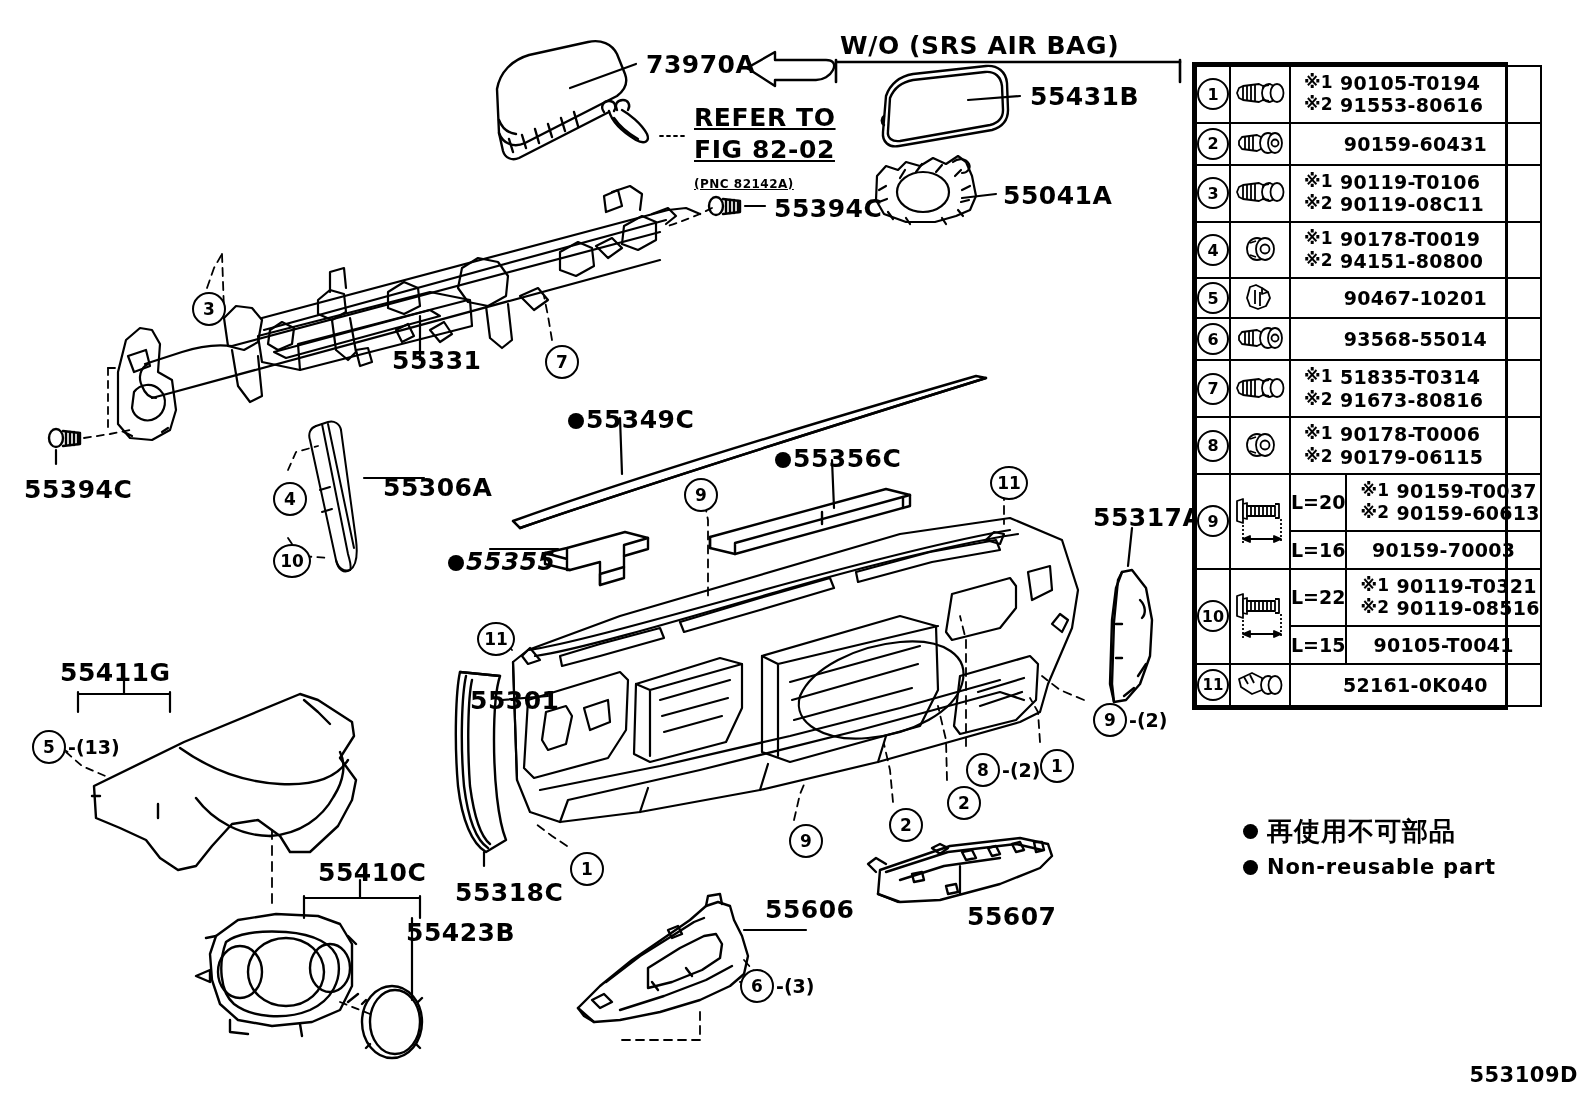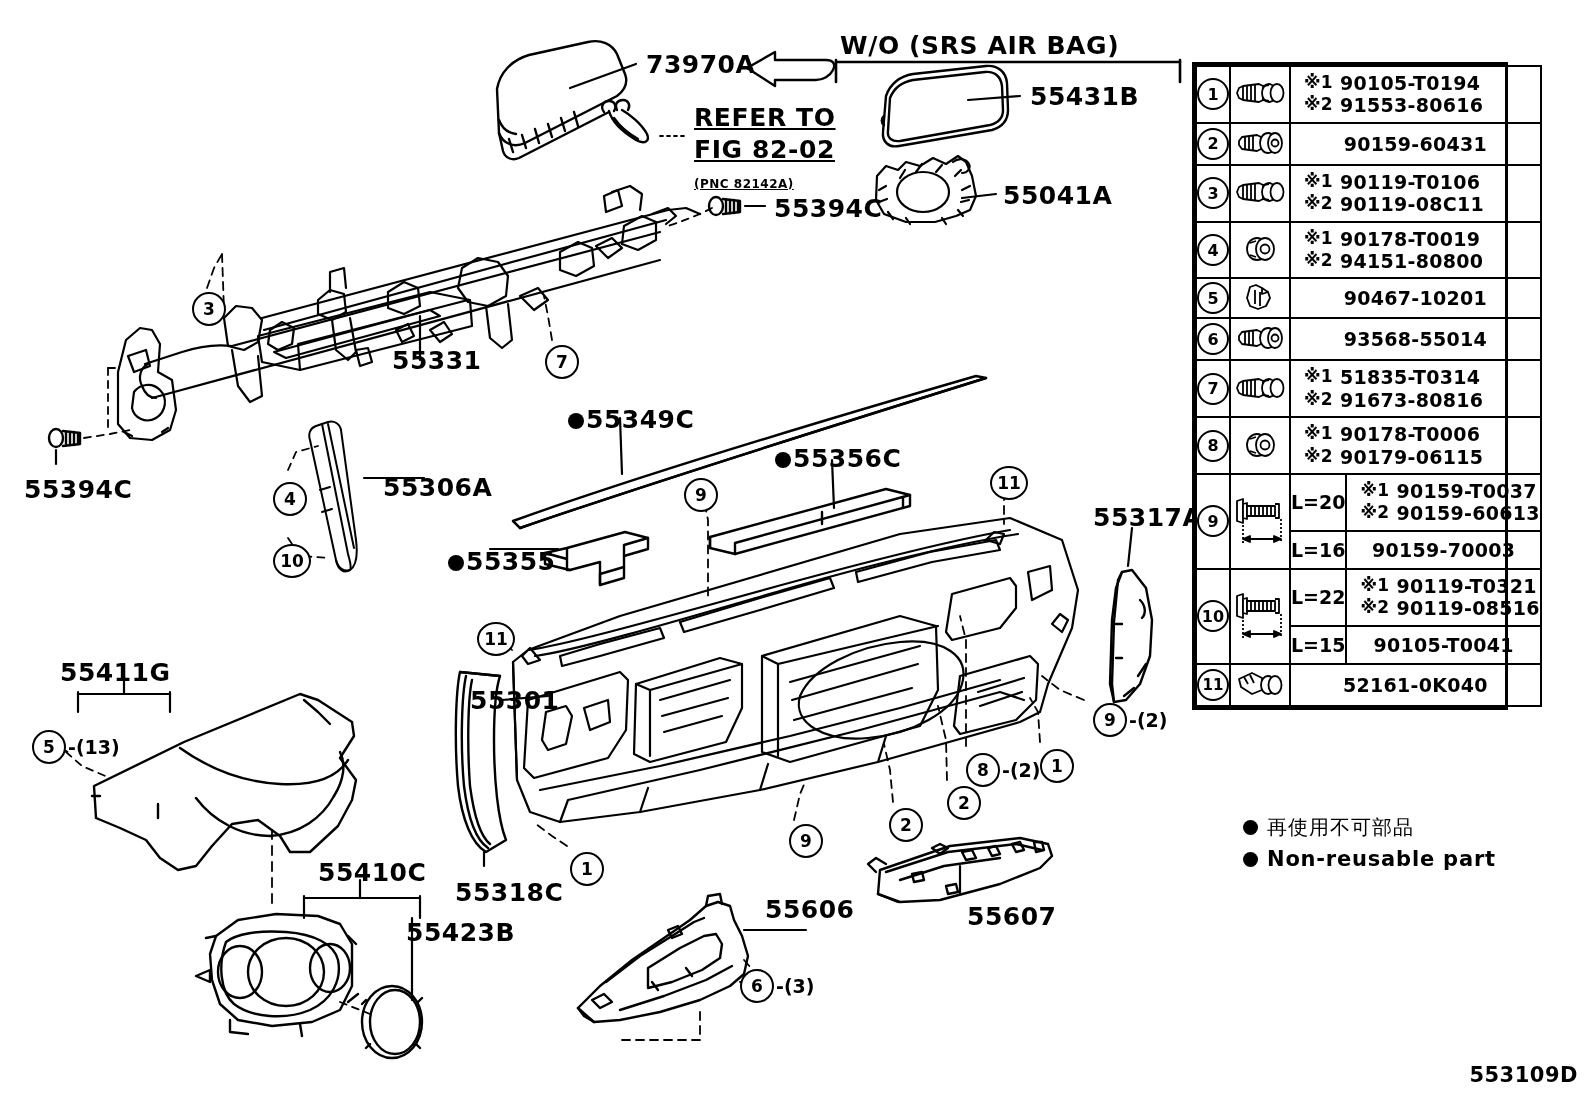--- a/index.html
+++ b/index.html
@@ -39,21 +39,21 @@
   .pnum.single{text-align:center;padding:7px 2px;}
   .tnum{display:inline-flex;align-items:center;justify-content:center;
         width:28px;height:28px;border:2px solid #000;border-radius:50%;
         font-size:16px;font-weight:bold;}
   .tnum.t11{font-size:15px;}
   .icn{display:block;margin:3px auto;}
 
   .legend{position:absolute;font-weight:bold;}
   .legend .ln{font-size:20px;letter-spacing:.8px;white-space:nowrap;margin-bottom:8px;}
   .legend2 .ln{font-size:21px;white-space:nowrap;margin-bottom:6px;display:flex;align-items:center;gap:6px;}
-  .jp{font-family:"DejaVu Sans",sans-serif;font-size:20px;font-weight:normal;letter-spacing:1px;}
+  .jp{font-family:"DejaVu Sans",sans-serif;font-size:26px;font-weight:bold;letter-spacing:1px;}
 
   #figid{position:absolute;right:14px;bottom:12px;font-size:21px;font-weight:bold;letter-spacing:.5px;}
 </style>
 </head>
 <body>
 
 <div id="stage">
 
   <svg class="art" viewBox="0 0 1592 1099">
     <g fill="none" stroke="#000" stroke-width="2.4" stroke-linejoin="round" stroke-linecap="round">
@@ -370,21 +370,21 @@
   <div id="labels">
       <div class="lbl pn" style="left: 646px; top: 52px;"><span>73970A</span></div>
       <div class="lbl pn" style="left: 1030px; top: 84px;"><span>55431B</span></div>
       <div class="lbl pn" style="left: 1003px; top: 183px;"><span>55041A</span></div>
       <div class="lbl pn" style="left: 774px; top: 196px;"><span>55394C</span></div>
       <div class="lbl pn" style="left: 392px; top: 348px;"><span>55331</span></div>
       <div class="lbl pn" style="left: 24px; top: 477px;"><span>55394C</span></div>
       <div class="lbl pn" style="left: 383px; top: 475px;"><span>55306A</span></div>
       <div class="lbl pn" style="left: 568px; top: 407px;"><span class="bullet" style="width: 16px; height: 16px; margin-right: 2px; vertical-align: -1px;"></span><span>55349C</span></div>
       <div class="lbl pn" style="left: 775px; top: 446px;"><span class="bullet" style="width: 16px; height: 16px; margin-right: 2px; vertical-align: -1px;"></span><span>55356C</span></div>
-      <div class="lbl pn" style="left: 448px; top: 549px;"><span class="bullet" style="width: 16px; height: 16px; margin-right: 2px; vertical-align: -1px;"></span><span>55355</span></div>
+      <div class="lbl pn" style="left: 448px; top: 549px; font-style: italic;"><span class="bullet" style="width: 16px; height: 16px; margin-right: 2px; vertical-align: -1px;"></span><span>55355</span></div>
       <div class="lbl pn" style="left: 1093px; top: 505px;"><span>55317A</span></div>
       <div class="lbl pn" style="left: 440px; top: 688px; margin-left: 30px;"><span>55301</span></div>
       <div class="lbl pn" style="left: 60px; top: 660px;"><span>55411G</span></div>
       <div class="lbl pn" style="left: 455px; top: 880px;"><span>55318C</span></div>
       <div class="lbl pn" style="left: 318px; top: 860px;"><span>55410C</span></div>
       <div class="lbl pn" style="left: 362px; top: 920px; margin-left: 44px;"><span>55423B</span></div>
       <div class="lbl pn" style="left: 765px; top: 897px;"><span>55606</span></div>
       <div class="lbl pn" style="left: 967px; top: 904px;"><span>55607</span></div>
     </div>
 

